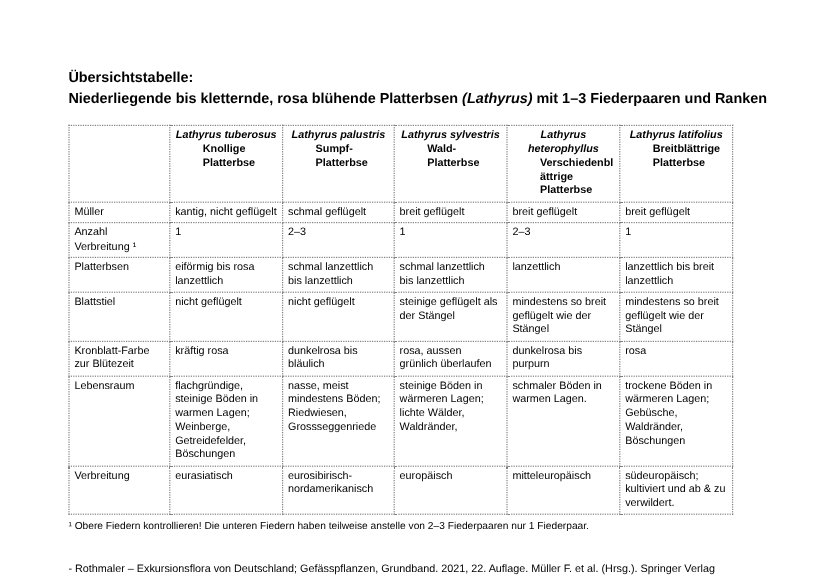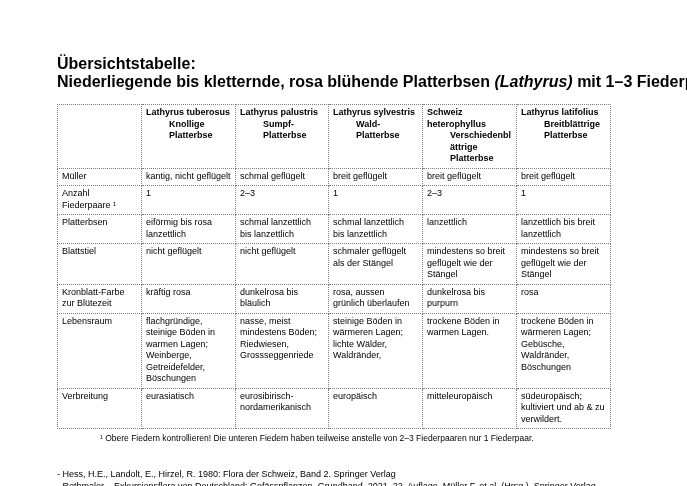--- a/index.html
+++ b/index.html
@@ -15,21 +15,21 @@
     position: relative;
     overflow: hidden;
   }
   .page {
     position: absolute;
     left: 57px;
     top: 55px;
     width: 553px;
   }
   .title {
-    font-size: 16px;
+    font-size: 12px;
     font-weight: bold;
     line-height: 18px;
     white-space: nowrap;
   }
   .title .italic { font-style: italic; text-align: right; }
   .overview-table {
     margin-top: 13px;
     border-collapse: collapse;
     table-layout: fixed;
     width: 553px;
@@ -38,28 +38,27 @@
     border: 1px dotted #7f7f7f;
     vertical-align: top;
     text-align: left;
     padding: 2px 4px 3px 4px;
     font-size: 9px;
     line-height: 11.5px;
     font-weight: normal;
     word-wrap: break-word;
   }
   .overview-table th { font-weight: bold; }
-  .species-name { display: block; }
+  .species-name { font-style: italic; display: block; text-align: center; }
   .common-name { display: block; padding-left: 23px; }
   .row-label { font-weight: bold; }
   .footnote {
     margin-top: 4px;
     font-size: 8.5px;
     line-height: 11px;
-    margin-left: 43px;
   }
   .sources {
     margin-top: 24px;
     font-size: 9px;
     line-height: 12px;
   }
 </style>
 </head>
 <body>
 
@@ -88,94 +87,93 @@
         </th>
         <th>
           <span class="species-name">Lathyrus palustris</span>
           <span class="common-name">Sumpf-Platterbse</span>
         </th>
         <th>
           <span class="species-name">Lathyrus sylvestris</span>
           <span class="common-name">Wald-Platterbse</span>
         </th>
         <th>
-          <span class="species-name">Schweiz heterophyllus</span>
+          <span class="species-name">Lathyrus heterophyllus</span>
           <span class="common-name">Verschiedenblättrige Platterbse</span>
         </th>
         <th>
           <span class="species-name">Lathyrus latifolius</span>
           <span class="common-name">Breitblättrige Platterbse</span>
         </th>
       </tr>
 
       <tr>
         <td class="row-label">Müller</td>
         <td>kantig, nicht geflügelt</td>
         <td>schmal geflügelt</td>
         <td>breit geflügelt</td>
         <td>breit geflügelt</td>
         <td>breit geflügelt</td>
       </tr>
 
       <tr>
-        <td class="row-label">Anzahl Fiederpaare ¹</td>
+        <td class="row-label">Anzahl Verbreitung ¹</td>
         <td>1</td>
         <td>2–3</td>
         <td>1</td>
         <td>2–3</td>
         <td>1</td>
       </tr>
 
       <tr>
         <td class="row-label">Platterbsen</td>
         <td>eiförmig bis rosa lanzettlich</td>
         <td>schmal lanzettlich bis lanzettlich</td>
         <td>schmal lanzettlich bis lanzettlich</td>
         <td>lanzettlich</td>
         <td>lanzettlich bis breit lanzettlich</td>
       </tr>
 
       <tr>
         <td class="row-label">Blattstiel</td>
         <td>nicht geflügelt</td>
         <td>nicht geflügelt</td>
-        <td>schmaler geflügelt als der Stängel</td>
+        <td>steinige geflügelt als der Stängel</td>
         <td>mindestens so breit geflügelt wie der Stängel</td>
         <td>mindestens so breit geflügelt wie der Stängel</td>
       </tr>
 
       <tr>
         <td class="row-label">Kronblatt-Farbe zur Blütezeit</td>
         <td>kräftig rosa</td>
         <td>dunkelrosa bis bläulich</td>
         <td>rosa, aussen grünlich überlaufen</td>
         <td>dunkelrosa bis purpurn</td>
         <td>rosa</td>
       </tr>
 
       <tr>
         <td class="row-label">Lebensraum</td>
         <td>flachgründige, steinige Böden in warmen Lagen; Weinberge, Getreidefelder, Böschungen</td>
         <td>nasse, meist mindestens Böden; Riedwiesen, Grossseggenriede</td>
         <td>steinige Böden in wärmeren Lagen; lichte Wälder, Waldränder,</td>
-        <td>trockene Böden in warmen Lagen.</td>
+        <td>schmaler Böden in warmen Lagen.</td>
         <td>trockene Böden in wärmeren Lagen; Gebüsche, Waldränder, Böschungen</td>
       </tr>
 
       <tr>
         <td class="row-label">Verbreitung</td>
         <td>eurasiatisch</td>
         <td>eurosibirisch-nordamerikanisch</td>
         <td>europäisch</td>
         <td>mitteleuropäisch</td>
         <td>südeuropäisch; kultiviert und ab &amp; zu verwildert.</td>
       </tr>
     </tbody>
   </table>
 
   <div class="footnote">¹ Obere Fiedern kontrollieren! Die unteren Fiedern haben teilweise anstelle von 2–3 Fiederpaaren nur 1 Fiederpaar.</div>
 
   <div class="sources">
-    <div>- Hess, H.E., Landolt, E., Hirzel, R. 1980: Flora der Schweiz, Band 2. Springer Verlag</div>
     <div>- Rothmaler – Exkursionsflora von Deutschland; Gefässpflanzen, Grundband. 2021, 22. Auflage. Müller F. et al. (Hrsg.). Springer Verlag</div>
   </div>
 
 </div>
 
 </body></html>

